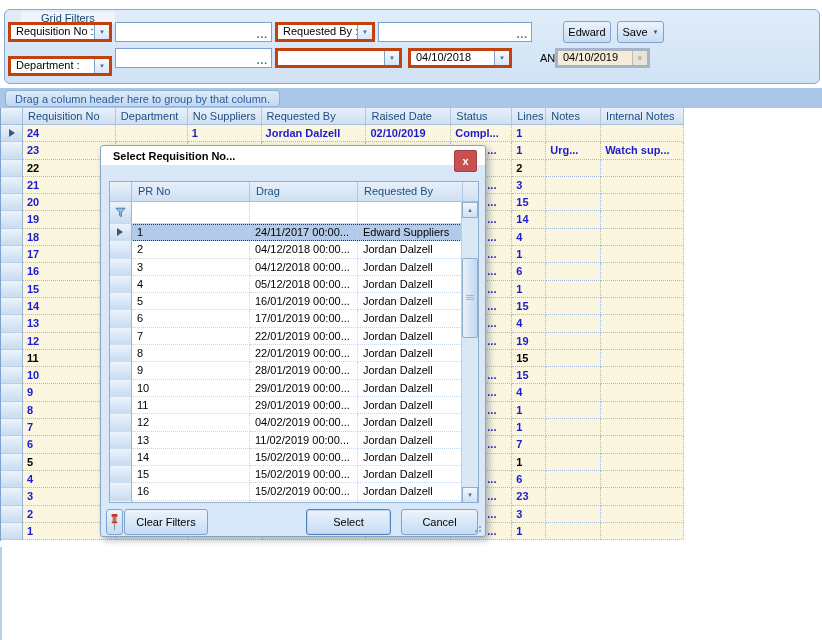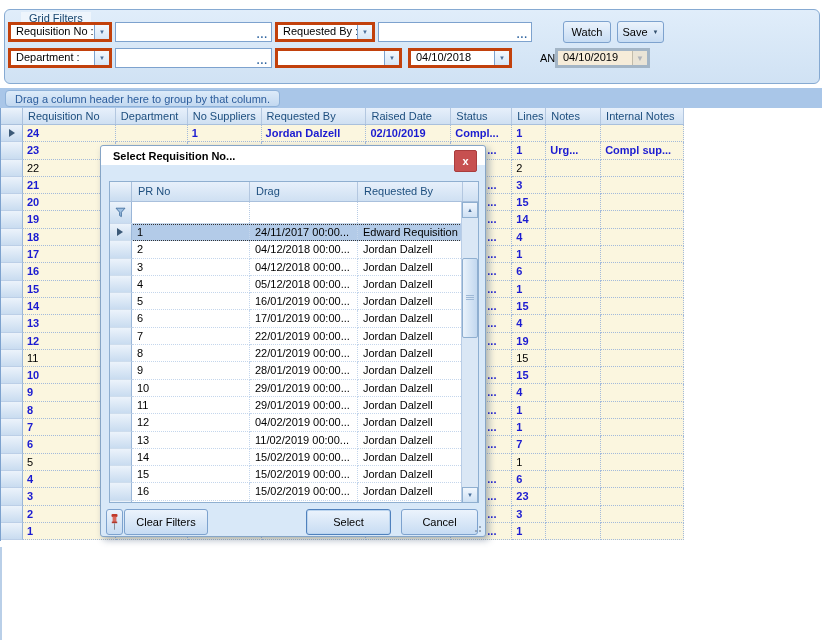--- a/index.html
+++ b/index.html
@@ -2,21 +2,21 @@
 <html><head>
 <meta charset="utf-8">
 <style>
   *{box-sizing:border-box;margin:0;padding:0}
   html,body{width:822px;height:640px}
   body{font-family:"Liberation Sans",sans-serif;font-size:11px;background:#fff;color:#000}
   .win{position:relative;width:822px;height:640px;overflow:hidden;background:#fff}
 
   
   .groupbox{position:absolute;left:4px;top:9px;width:816px;height:75px;border:1px solid #86aad2;border-radius:6px;background:linear-gradient(#e0edfa,#d0e2f4)}
-  .legend{position:absolute;left:16px;top:2px;padding:0 8px;background:#eef5fc;color:#17456e;font-size:11px}
+  .legend{position:absolute;left:16px;top:2px;padding:0 20px;background:#eef5fc;color:#17456e;font-size:11px}
   .combo{position:absolute;height:20px;background:#fff;border:3px solid #c2410c;display:flex;align-items:flex-start}
   .combo .lbl{flex:1;padding-left:5px;white-space:nowrap;overflow:hidden}
   .combo .arrow{width:15px;align-self:stretch;border-left:1px solid #7da2ce;background:linear-gradient(#f4f9fe,#d7e7f7);display:flex;align-items:center;justify-content:center;color:#4a6f9b;font-size:6px}
   .combo.disabled{background:#f6ecd9;border-color:#a3b5c6}
   .combo.disabled .arrow{background:#eae4d6;border-left-color:#c2bcab;color:#b0b4ba;font-size:8px}
   .tbox{position:absolute;height:20px;background:#fff;border:1px solid #7da2ce;display:flex;align-items:flex-end;justify-content:flex-end}
   .tbox .dots{color:#2e64a0;font-weight:bold;padding:0 3px 1px 0;letter-spacing:1px;font-size:10px;line-height:10px}
   .btn{position:absolute;height:22px;background:linear-gradient(#ebf3fc,#c7dcf3);border:1px solid #7da2ce;border-radius:3px;display:flex;align-items:center;justify-content:center;gap:5px;color:#000}
   .btn .dd{font-size:6px;color:#33506e}
   .andlbl{position:absolute;color:#000}
@@ -27,21 +27,21 @@
 
   
   .grid{position:absolute;left:0;top:108px;width:684px;height:433px;border-left:1px solid #7da2ce}
   .ghead{display:flex;height:17px;background:linear-gradient(#e7f0fb,#cfe0f2);border-bottom:1px solid #a9c0dc}
   .hsel{width:22px;border-right:1px solid #a9c0dc;background:linear-gradient(#ecf3fb,#c9dcf0)}
   .hcell{color:#1d4e7e;padding-left:5px;line-height:16px;border-right:1px solid #b3c7e0;white-space:nowrap;overflow:hidden}
   .grow{display:flex;height:17.3px}
   .selcell{width:22px;background:linear-gradient(#ecf3fb,#c9dcf0);border-right:1px solid #9ab6d8;border-bottom:1px solid #bccfe7;position:relative}
   .selcell.cur::after{content:"";position:absolute;left:8px;top:4px;border-left:6px solid #3c5a78;border-top:4px solid transparent;border-bottom:4px solid transparent}
   .cell{border-right:1px dotted #a3badb;border-bottom:1px dotted #a3badb;background:#fbf6df;padding-left:4px;line-height:16px;color:#1b1bd1;font-weight:bold;white-space:nowrap;overflow:hidden}
-  .grow.black .cell{color:#000;font-weight:normal}
+  .grow.black .cell{color:#000;font-weight:bold}
   .c-req{width:93px}.c-dept{width:72px}.c-sup{width:74px}.c-reqby{width:105px}.c-raised{width:85px}.c-status{width:61px}.c-lines{width:34px}.c-notes{width:55px}.c-int{width:83px}
   .c-status.pad{padding-left:36px}
   .rail{position:absolute;left:0;top:547px;width:2px;height:93px;background:#b9cfe8}
 
   
   .dlg{position:absolute;left:100px;top:145px;width:386px;height:392px;background:#d8e8f8;border:1px solid #86a5c6;border-radius:3px;box-shadow:3px 3px 7px rgba(70,90,120,.45)}
   .dlg-title{height:19px;background:#fff;border-radius:3px 3px 0 0;display:flex;align-items:center;padding-left:12px;font-size:11px;font-weight:bold}
   .dlg-close{position:absolute;right:8px;top:4px;width:23px;height:22px;background:#c75050;color:#fff;font-weight:bold;font-size:11px;display:flex;align-items:center;justify-content:center;border-radius:2px;border:1px solid #a93d3d}
   .dgrid{position:absolute;left:8px;top:35px;width:370px;height:322px;background:#701a75;border:1px solid #8fafd0;overflow:hidden}
   .dhead{display:flex;height:20px;background:linear-gradient(#e7f0fb,#cfe0f2);border-bottom:1px solid #a9c0dc}
@@ -86,28 +86,28 @@
     <span class="dots">...</span>
   </div>
   <div class="combo" style="left:275px;top:22px;width:100px">
     <span class="lbl">Requested By :</span>
     <span class="arrow">▼</span>
   </div>
   <div class="tbox" style="left:378px;top:22px;width:154px">
     <span class="dots">...</span>
   </div>
   <div class="btn" style="left:563px;top:21px;width:48px">
-    <span>Watch</span>
+    <span>Edward</span>
   </div>
   <div class="btn" style="left:617px;top:21px;width:47px">
     <span>Save</span>
     <span class="dd">▼</span>
   </div>
 
-  <div class="combo" style="left:8px;top:48px;width:104px">
+  <div class="combo" style="left:8px;top:56px;width:104px">
     <span class="lbl">Department :</span>
     <span class="arrow">▼</span>
   </div>
   <div class="tbox" style="left:115px;top:48px;width:157px">
     <span class="dots">...</span>
   </div>
   <div class="combo" style="left:275px;top:48px;width:127px">
     <span class="lbl"></span>
     <span class="arrow">▼</span>
   </div>
@@ -153,21 +153,21 @@
         <div class="grow">
     <div class="selcell"></div>
     <div class="cell c-req">23</div>
     <div class="cell c-dept"></div>
     <div class="cell c-sup">1</div>
     <div class="cell c-reqby">Jordan Dalzell</div>
     <div class="cell c-raised">02/10/2019</div>
     <div class="cell c-status pad">...</div>
     <div class="cell c-lines">1</div>
     <div class="cell c-notes">Urg...</div>
-    <div class="cell c-int">Compl sup...</div>
+    <div class="cell c-int">Watch sup...</div>
   </div>
         <div class="grow black">
     <div class="selcell"></div>
     <div class="cell c-req">22</div>
     <div class="cell c-dept"></div>
     <div class="cell c-sup"></div>
     <div class="cell c-reqby"></div>
     <div class="cell c-raised"></div>
     <div class="cell c-status"></div>
     <div class="cell c-lines">2</div>
@@ -449,21 +449,21 @@
         </div>
         <div class="dfc dc-pr"></div>
         <div class="dfc dc-date"></div>
         <div class="dfc dc-reqby"></div>
       </div>
       <div>
           <div class="drow sel">
     <div class="dc-sel"></div>
     <div class="dc dc-pr">1</div>
     <div class="dc dc-date">24/11/2017 00:00...</div>
-    <div class="dc dc-reqby">Edward Requisition</div>
+    <div class="dc dc-reqby">Edward Suppliers</div>
   </div>
           <div class="drow">
     <div class="dc-sel"></div>
     <div class="dc dc-pr">2</div>
     <div class="dc dc-date">04/12/2018 00:00...</div>
     <div class="dc dc-reqby">Jordan Dalzell</div>
   </div>
           <div class="drow">
     <div class="dc-sel"></div>
     <div class="dc dc-pr">3</div>

